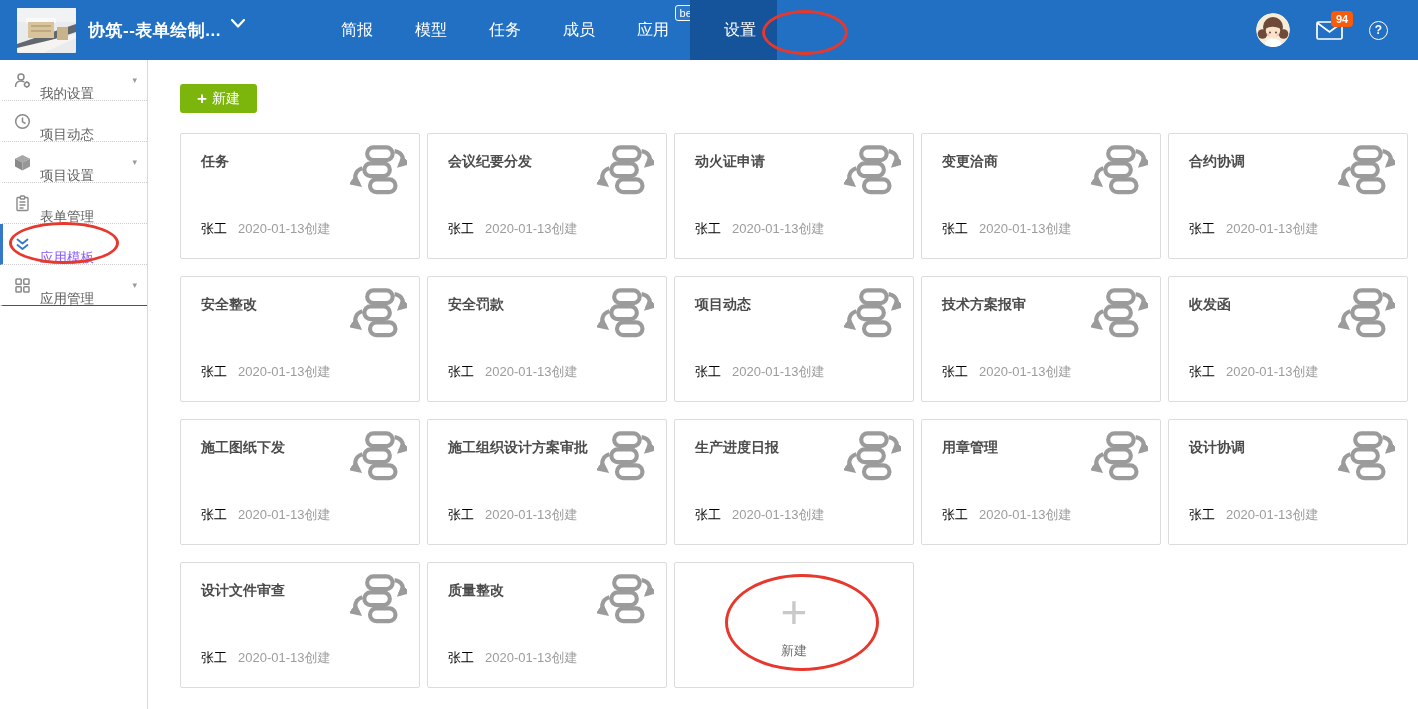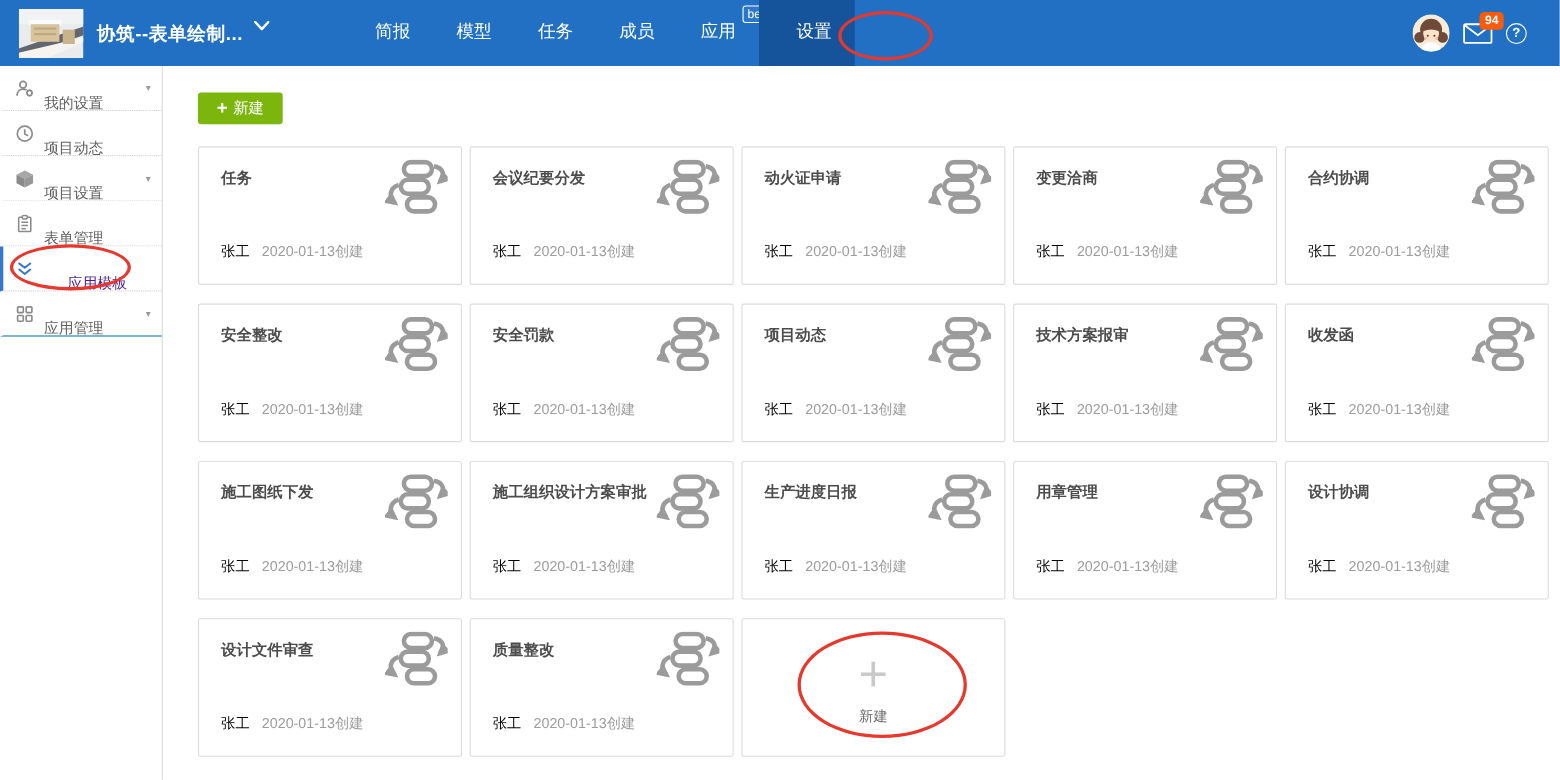--- a/index.html
+++ b/index.html
@@ -11,38 +11,38 @@
   .logo { width:59px; height:45px; margin-left:17px; border-radius:1px; overflow:hidden; flex:0 0 auto; }
   .project-switch { display:flex; align-items:flex-start; margin-left:12px; cursor:pointer;font-weight:bold; }
   .project-title { color:#fff; font-size:17px; letter-spacing:.5px; white-space:nowrap; }
   .chevron { margin-left:10px; display:flex; }
   .nav { position:absolute; left:320px; top:0; height:60px; display:flex; }
   .tab { position:relative; height:60px; line-height:60px; padding:0 21px; color:#fff;
          font-size:16px; cursor:pointer; white-space:nowrap; }
   .tab.active { background:#15539b;padding-left:34px; }
   .beta-badge { position:absolute; top:5px; right:-16px; border:1px solid #fff; border-radius:3px;
                 color:#fff; font-size:11px; line-height:14px; padding:0 4px; background:rgba(255,255,255,.05); }
-  .top-right { margin-left:auto; margin-right:30px; display:flex; align-items:center; gap:12px; }
+  .top-right { margin-left:auto; margin-right:30px; display:flex; align-items:center; gap:26px; }
   .avatar { width:34px; height:34px; border-radius:50%; overflow:hidden; cursor:pointer; }
   .mail-wrap { position:relative; cursor:pointer; }
   .mail-badge { position:absolute; top:-10px; left:15px; background:#f75b0b; color:#fff;
                 font-size:11px; font-weight:bold; line-height:14px; padding:1px 5px; border-radius:4px; }
   .help-circle { width:19px; height:19px; border:1.6px solid #fff; border-radius:50%; color:#fff;
                  font-size:12px; font-weight:bold; display:flex; align-items:center; justify-content:center; cursor:pointer; }
 
   
   .sidebar { position:absolute; left:0; top:60px; bottom:0; width:148px; background:#fff;
              border-right:1px solid #d9d9d9; }
   .side-item { display:flex; align-items:center; height:41px; padding-left:11px; padding-right:10px;
                border-left:3px solid transparent; border-bottom:1px dotted #ccc;
                font-size:13.5px; color:#5f5f5f; cursor:pointer; }
   .side-item .s-icon { width:17px; height:17px; margin-right:9px; flex:0 0 auto; display:flex; }
   .side-item .s-label { flex:1;margin-top:28px; }
   .side-item .caret { color:#9a9a9a; font-size:9px; }
-  .side-item.active { color:#4c1d95; border-left-color:#3577c8;text-align:center; }
+  .side-item.active { color:#8b5cf6; border-left-color:#3577c8; }
   .side-item.last { border-bottom:1px solid #0369a1;justify-content:space-between; }
 
   
   .main { position:absolute; left:149px; top:60px; right:0; bottom:0; background:#fff; padding:24px 0 0 31px; }
   .new-btn { display:inline-flex; align-items:center; background:#7cb60d; color:#fff; border:none;
              font-size:14px; padding:0 17px; height:29px; border-radius:3px; cursor:pointer;
              font-family:inherit; }
   .new-btn .plus { font-size:17px; margin-right:5px; font-weight:bold; }
   .grid { margin-top:20px; display:grid; grid-template-columns:repeat(5,240px); gap:17px 7px; }
   .card { position:relative; width:240px; height:126px; background:#fff; border:1px solid #dcdcdc;

